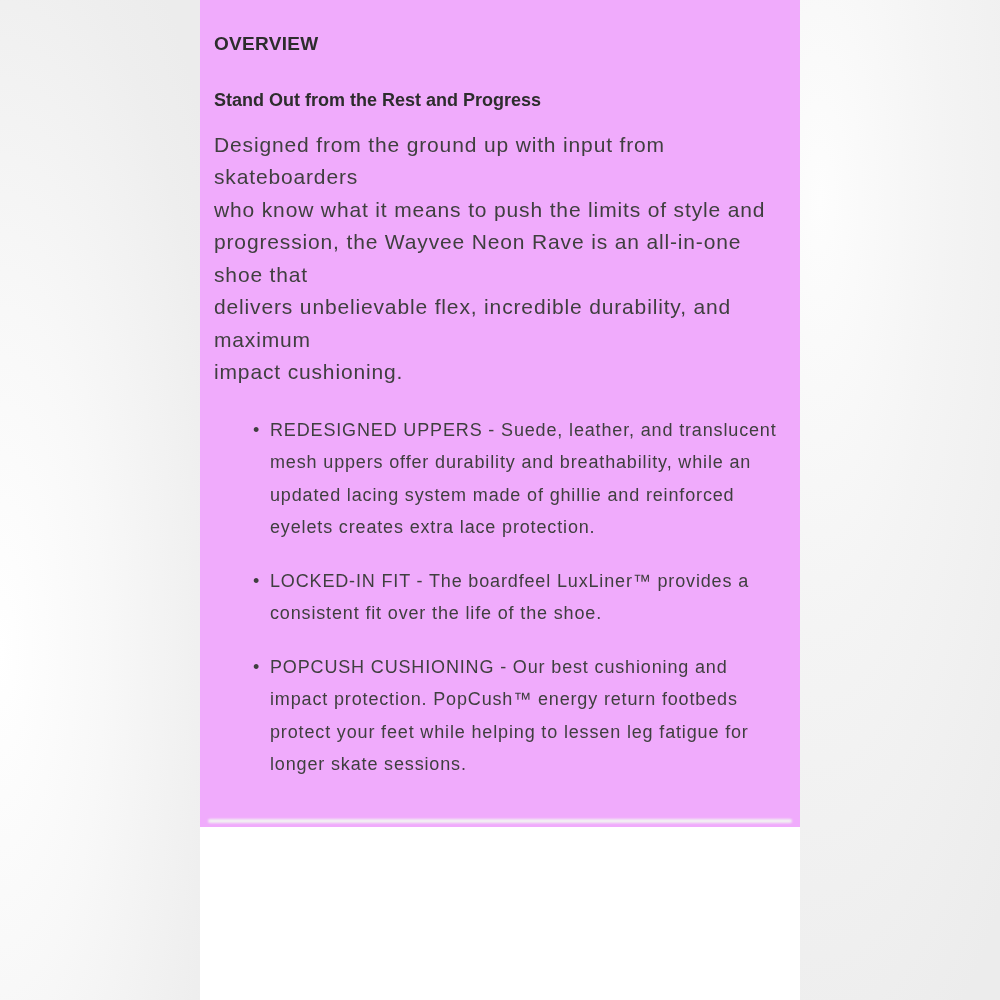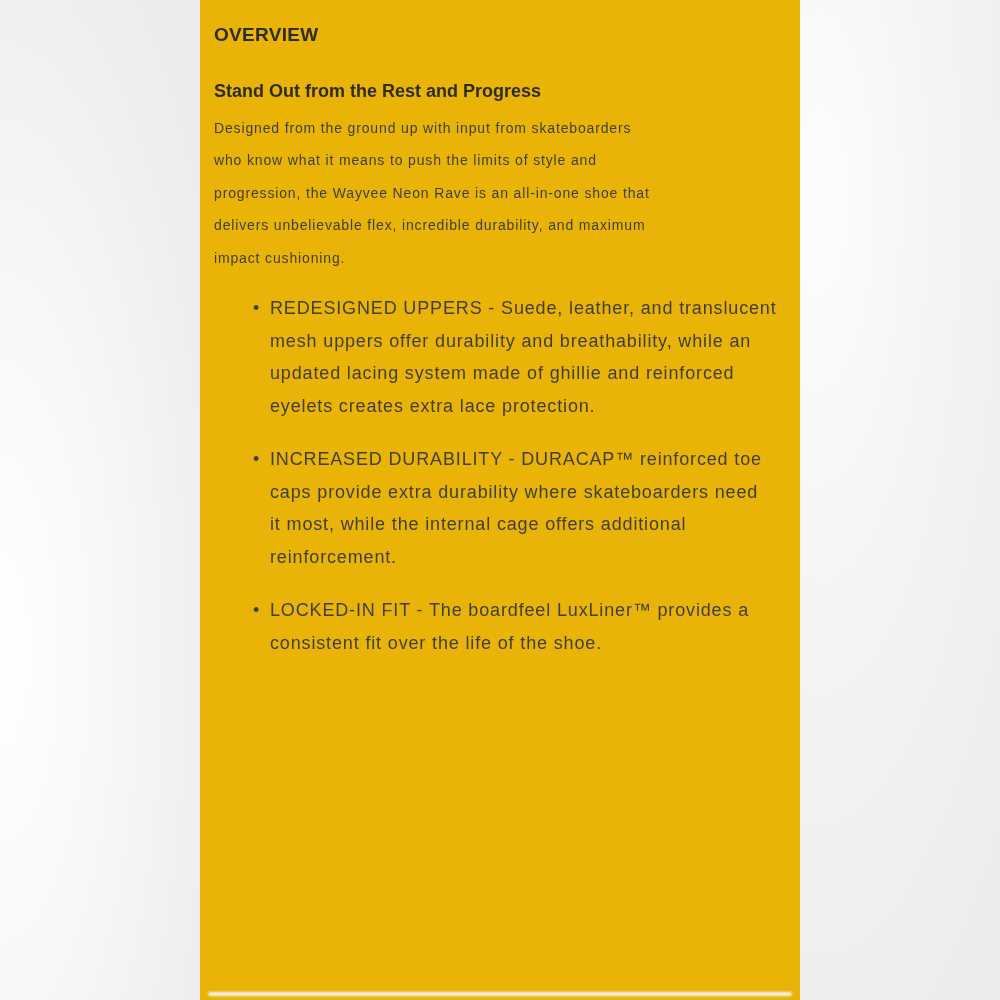--- a/index.html
+++ b/index.html
@@ -22,51 +22,51 @@
   .bg-left {
     background: radial-gradient(130% 85% at 0% 65%, #ffffff 0%, #f8f8f8 40%, #eeeeee 85%, #ececec 100%);
   }
   .bg-right {
     background: radial-gradient(135% 95% at 10% 20%, #fdfdfd 0%, #f4f4f4 45%, #ececec 100%);
   }
   .card {
     position: relative;
     width: 600px;
     flex: 0 0 600px;
-    height: 1000px;
-    background: #eab308;
+    height: 827px;
+    background: #f0abfc;
     box-sizing: border-box;
-    padding: 0 14px;
+    padding: 9px 14px;
     color: #3f3f3f;
   }
   .overview-heading {
     margin: 25px 0 0 0;
     font-size: 19px;
     line-height: 20px;
     font-weight: 700;
     letter-spacing: 0.3px;
     color: #2d2d2d;
   }
   .subheading {
-    margin: 30px 0 4px 0;
+    margin: 30px 0 12px 0;
     font-size: 18px;
     line-height: 32.5px;
     font-weight: 700;
     color: #2d2d2d;
   }
   .intro {
     margin: 0;
-    font-size: 14px;
+    font-size: 21px;
     line-height: 32.5px;
     letter-spacing: 0.85px;
     white-space: pre-line;
     color: #3f3f3f;
   }
   .feature-list {
-    margin: 18px 0 0 0;
+    margin: 25px 0 0 0;
     padding: 0 0 0 56px;
     list-style: none;
   }
   .feature-list li {
     position: relative;
     margin: 0 0 21px 0;
     font-size: 18px;
     line-height: 32.5px;
     letter-spacing: 0.85px;
     white-space: pre-line;
@@ -105,25 +105,25 @@
 who know what it means to push the limits of style and
 progression, the Wayvee Neon Rave is an all-in-one shoe that
 delivers unbelievable flex, incredible durability, and maximum
 impact cushioning.</p>
 
     <ul class="feature-list">
       <li>REDESIGNED UPPERS - Suede, leather, and translucent
 mesh uppers offer durability and breathability, while an
 updated lacing system made of ghillie and reinforced
 eyelets creates extra lace protection.</li>
-      <li>INCREASED DURABILITY - DURACAP™ reinforced toe
-caps provide extra durability where skateboarders need
-it most, while the internal cage offers additional
-reinforcement.</li>
       <li>LOCKED-IN FIT - The boardfeel LuxLiner™ provides a
 consistent fit over the life of the shoe.</li>
+      <li>POPCUSH CUSHIONING - Our best cushioning and
+impact protection. PopCush™ energy return footbeds
+protect your feet while helping to lessen leg fatigue for
+longer skate sessions.</li>
     </ul>
 
     <div class="bottom-divider"></div>
   </main>
 
   <div class="bg-strip bg-right"></div>
 </div>
 
 </body></html>

